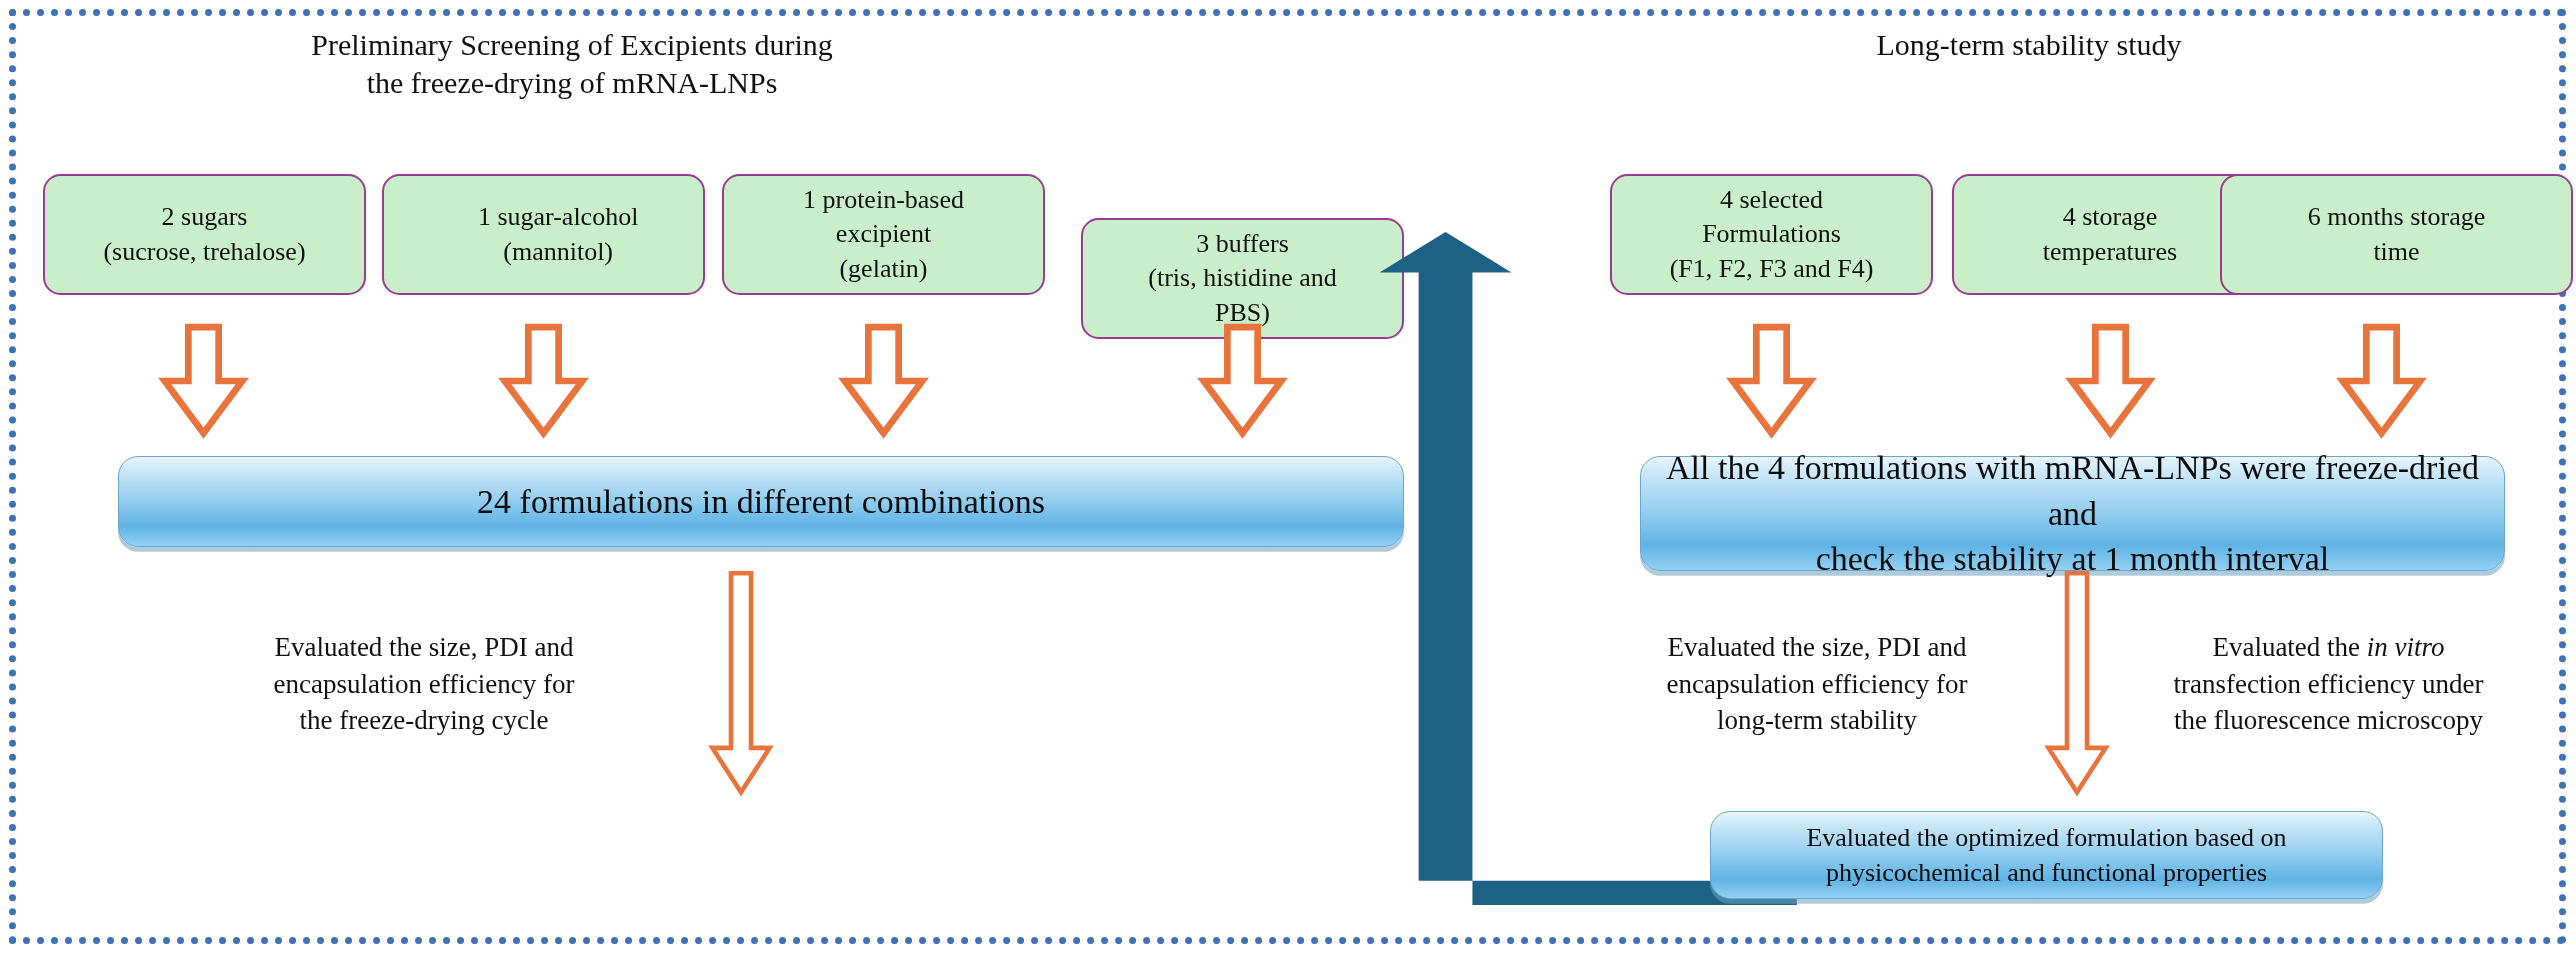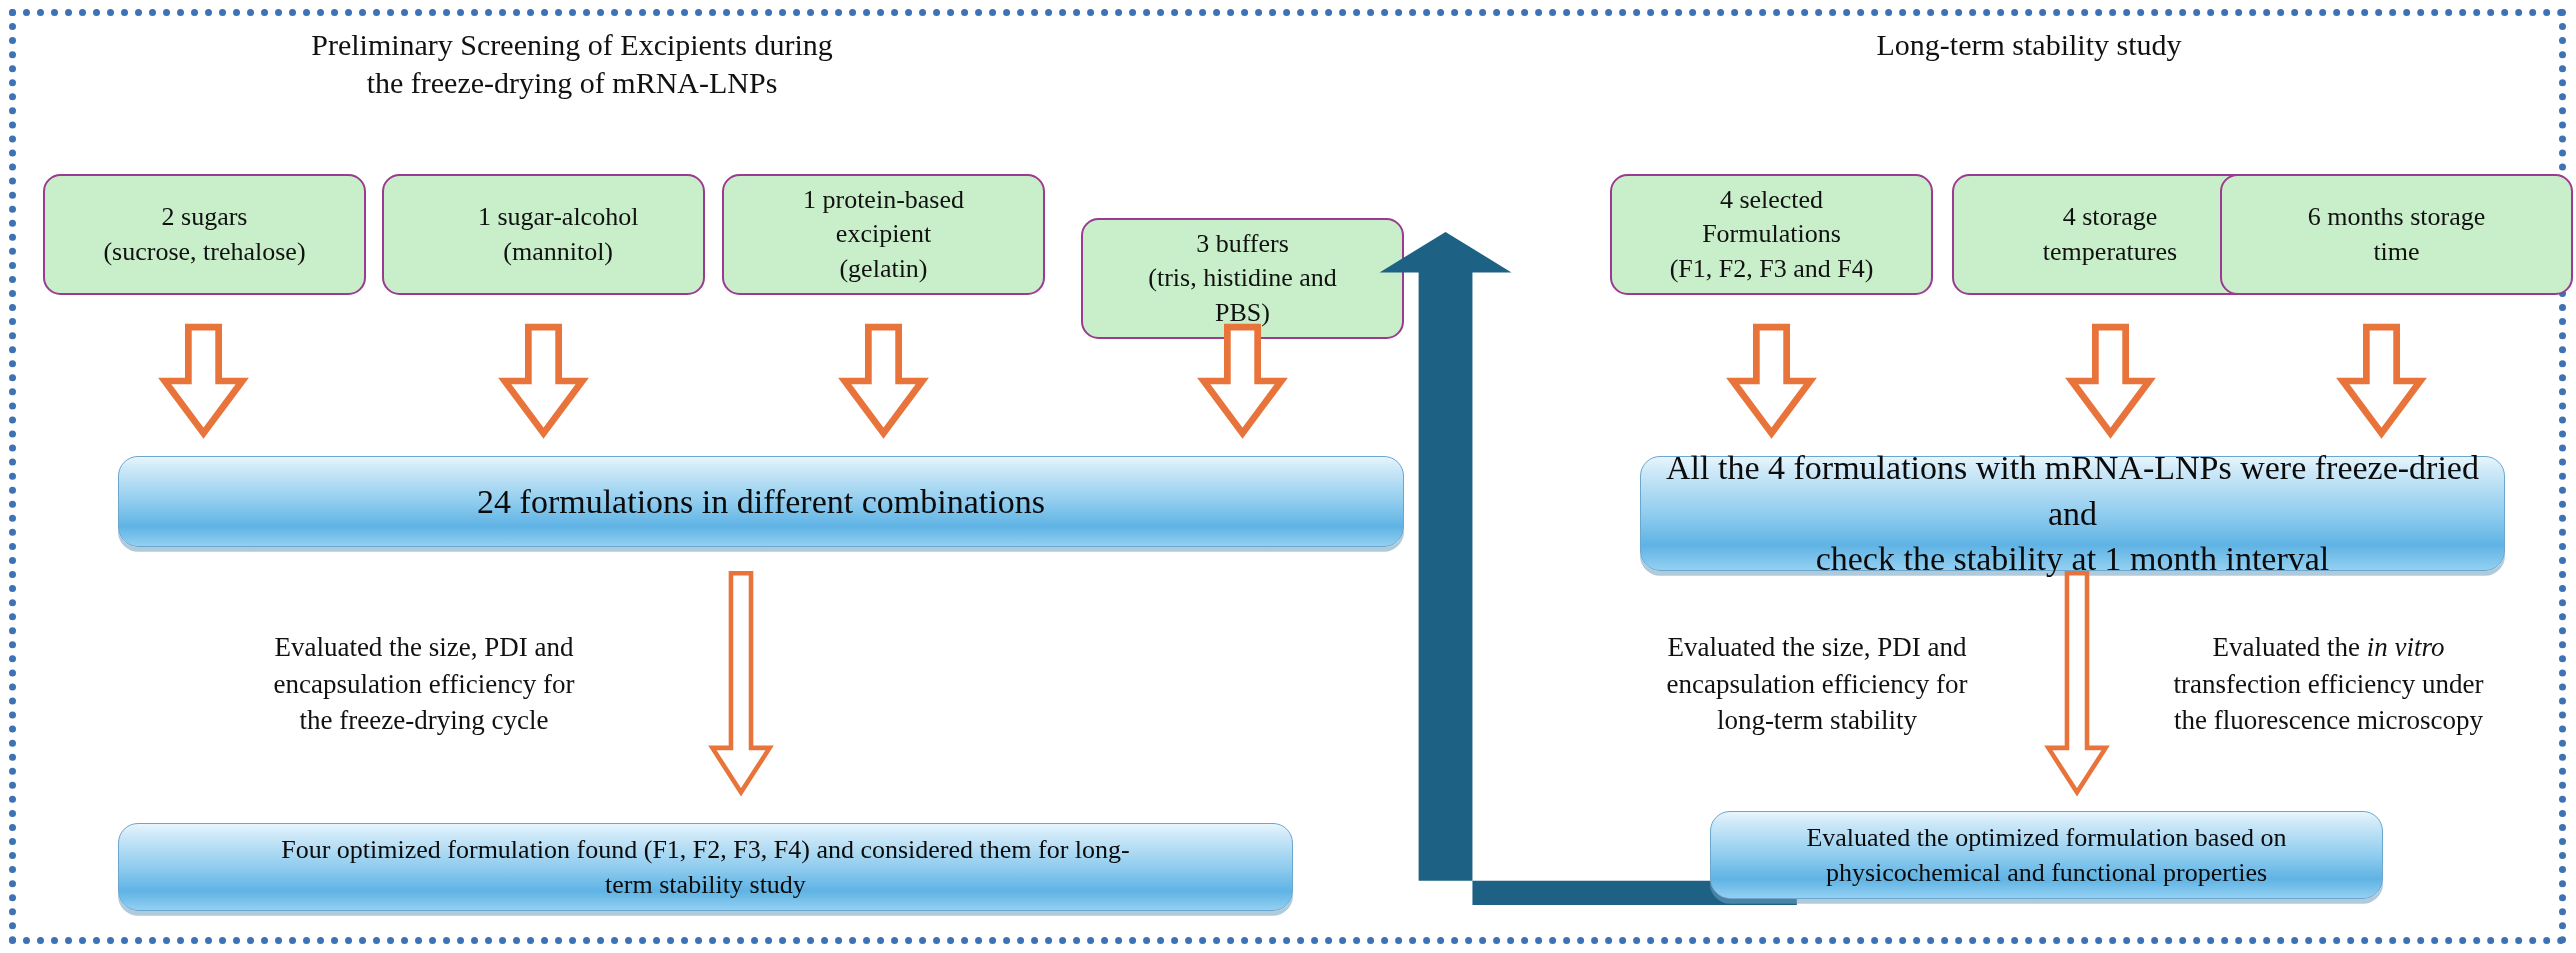--- a/index.html
+++ b/index.html
@@ -168,26 +168,20 @@
       <span>Evaluated the </span><i>in vitro</i>
     </div>
     <div>transfection efficiency under</div>
     <div>the fluorescence microscopy</div>
   </div>
 
   <svg class="elbow" style="left:1265px;top:232px;" width="532" height="673" viewBox="0 0 790 1000">
     <path d="M 790 1000 L 790 964 L 228 964 L 228 60 L 170 60 L 268 0 L 366 60 L 308 60 L 308 1000 Z" fill="#1d6285"></path>
   </svg>
 
-  <div class="bbox" style="left:118px;top:823px;width:1175px;height:88px;font-size:26px;">
-    <div>
-      <div>Four optimized formulation found (F1, F2, F3, F4)  and considered them for long-</div>
-      <div>term stability study</div>
-    </div>
-  </div>
 
   <div class="bbox" style="left:1710px;top:811px;width:673px;height:88px;font-size:26px;">
     <div>
       <div>Evaluated the optimized formulation based on</div>
       <div>physicochemical and functional properties</div>
     </div>
   </div>
 
 </div>
 

